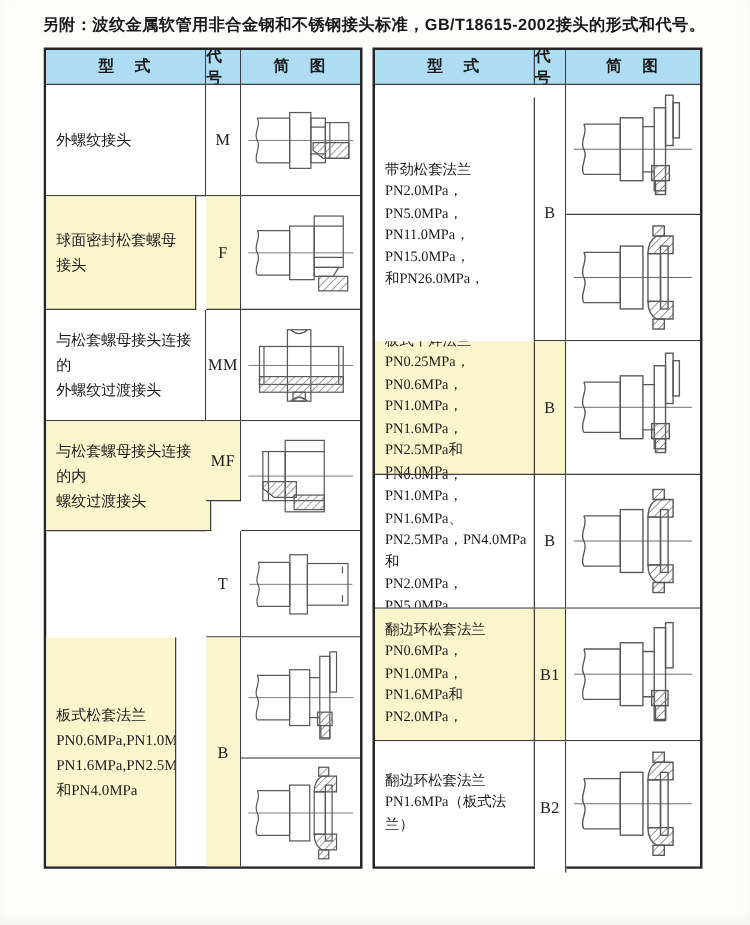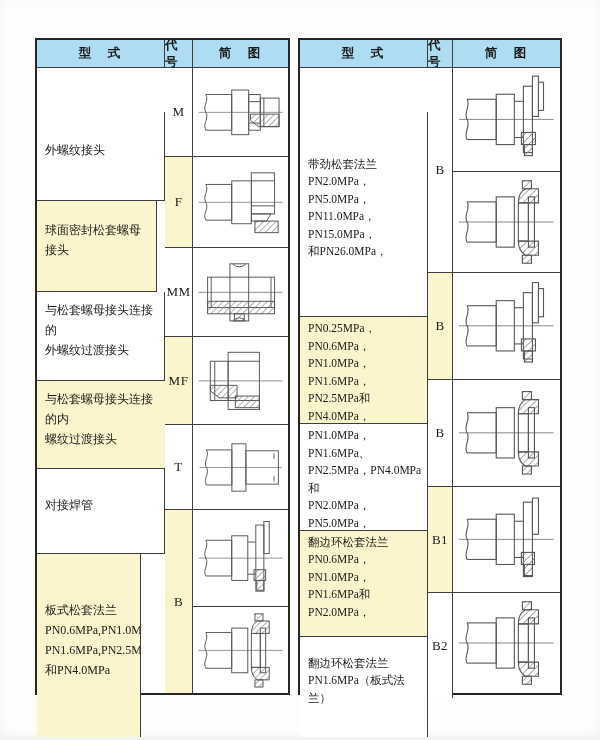--- a/index.html
+++ b/index.html
@@ -12,41 +12,42 @@
         box-sizing:border-box;}
   #tbl-left{left:35px;width:255px;}
   #tbl-right{left:298px;width:264px;}
   .cell{position:absolute;box-sizing:border-box;border-right:1px solid #3d3d3d;
         border-bottom:1px solid #3d3d3d;display:flex;align-items:center;justify-content:center;
         overflow:hidden;background:#fff;}
   .nr{border-right:none;}
   .nb{border-bottom:none;}
   .hd{background:#aedcf2;font-weight:bold;font-size:12.5px;letter-spacing:2px;}
   .hl{background:#fbf5cd;}
-  .type-cell{justify-content:flex-start;padding:0 4px 12px 8px;margin-top:44px;}
+  .type-cell{justify-content:flex-start;padding:0 4px 0 8px;}
   .type-text{font-family:"Liberation Serif","DejaVu Serif",serif;font-size:12px;
              line-height:20px;white-space:pre-line;}
   #tbl-right .type-text{line-height:17.5px;font-size:11.5px;}
   .code-cell{font-family:"Liberation Serif","DejaVu Serif",serif;font-size:13px;letter-spacing:.5px;}
   .dgc svg{width:94%;height:94%;}
   svg.dg *{stroke:#585858;fill:none;stroke-width:1.1;stroke-linejoin:miter;}
 </style>
 </head>
 <body>
 
 <div class="page">
 
   <svg width="0" height="0" style="position:absolute">
     <defs>
       <pattern id="hx" width="5" height="5" patternTransform="rotate(45)" patternUnits="userSpaceOnUse">
         <line x1="0" y1="0" x2="0" y2="5" stroke="#7a7a7a" stroke-width="1.3"></line>
       </pattern>
     </defs>
   </svg>
 
+  <div class="title">另附：波纹金属软管用非合金钢和不锈钢接头标准，GB/T18615-2002接头的形式和代号。</div>
 
   <div class="half" id="tbl-left">
     <div class="cell hd" style="left:0;top:0;width:128px;height:28px">型　式</div>
     <div class="cell hd" style="left:128px;top:0;width:28px;height:28px">代号</div>
     <div class="cell hd nr" style="left:156px;top:0;width:95px;height:28px">简　图</div>
 
     <div class="cell type-cell" style="left:0;top:28px;width:128px;height:89px">
       <div class="type-text">外螺纹接头</div>
     </div>
     <div class="cell code-cell" style="left:128px;top:28px;width:28px;height:89px">M</div>
@@ -102,37 +103,34 @@
           <rect x="13" y="55" width="75" height="14" style="fill:url(#hx)"></rect>
           <rect x="43" y="69" width="11" height="8" style="fill:url(#hx)"></rect>
           <line x1="3" y1="45" x2="97" y2="45" style="stroke-width:.7"></line>
         </svg>
       </div>
 
     <div class="cell type-cell hl" style="left:0;top:297px;width:132px;height:88px">
       <div class="type-text">与松套螺母接头连接的内
 螺纹过渡接头</div>
     </div>
-    <div class="cell code-cell hl" style="left:128px;top:297px;width:28px;height:88px">MF</div>
+    <div class="cell code-cell hl" style="left:128px;top:297px;width:28px;height:64px">MF</div>
     <div class="cell dgc nr" style="left:156px;top:297px;width:95px;height:88px">
         <svg class="dg" viewBox="0 0 100 90">
           <rect x="16" y="23" width="20" height="44"></rect>
           <line x1="21" y1="23" x2="21" y2="67"></line>
           <rect x="36" y="13" width="35" height="64"></rect>
           <line x1="36" y1="23" x2="71" y2="23"></line>
           <line x1="36" y1="67" x2="71" y2="67"></line>
           <polygon points="16,50 46,50 46,64 26,64 16,56" style="fill:url(#hx)"></polygon>
           <rect x="44" y="62" width="27" height="13" style="fill:url(#hx)"></rect>
           <line x1="3" y1="45" x2="97" y2="45" style="stroke-width:.7"></line>
         </svg>
       </div>
 
-    <div class="cell type-cell" style="left:0;top:385px;width:128px;height:85px">
-      <div class="type-text">对接焊管</div>
-    </div>
     <div class="cell code-cell" style="left:128px;top:385px;width:28px;height:85px">T</div>
     <div class="cell dgc nr" style="left:156px;top:385px;width:95px;height:85px">
         <svg class="dg" viewBox="0 0 100 90">
           <path d="M11,25c4,7-4,13,0,20c4,7-4,13,0,20"></path>
           <line x1="11" y1="25" x2="40" y2="25"></line>
           <line x1="11" y1="65" x2="40" y2="65"></line>
           <line x1="40" y1="25" x2="40" y2="65"></line>
           <rect x="40" y="18" width="16" height="54"></rect>
           <rect x="56" y="26" width="37" height="38"></rect>
           <line x1="88" y1="29" x2="88" y2="35"></line>
@@ -180,21 +178,21 @@
           <line x1="3" y1="45" x2="97" y2="45" style="stroke-width:.7"></line>
         </svg>
       </div>
   </div>
 
   <div class="half" id="tbl-right">
     <div class="cell hd" style="left:0;top:0;width:128px;height:28px">型　式</div>
     <div class="cell hd" style="left:128px;top:0;width:25px;height:28px">代号</div>
     <div class="cell hd nr" style="left:153px;top:0;width:107px;height:28px">简　图</div>
 
-    <div class="cell type-cell" style="left:0;top:28px;width:128px;height:205px">
+    <div class="cell type-cell" style="left:0;top:38px;width:128px;height:205px">
       <div class="type-text">带劲松套法兰
 PN2.0MPa，PN5.0MPa，
 PN11.0MPa，PN15.0MPa，
 和PN26.0MPa，</div>
     </div>
     <div class="cell code-cell" style="left:128px;top:28px;width:25px;height:205px">B</div>
     <div class="cell dgc nr" style="left:153px;top:28px;width:107px;height:104px">
         <svg class="dg" viewBox="0 0 100 90">
           <path d="M11,25c4,7-4,13,0,20c4,7-4,13,0,20"></path>
           <line x1="11" y1="25" x2="40" y2="25"></line>

